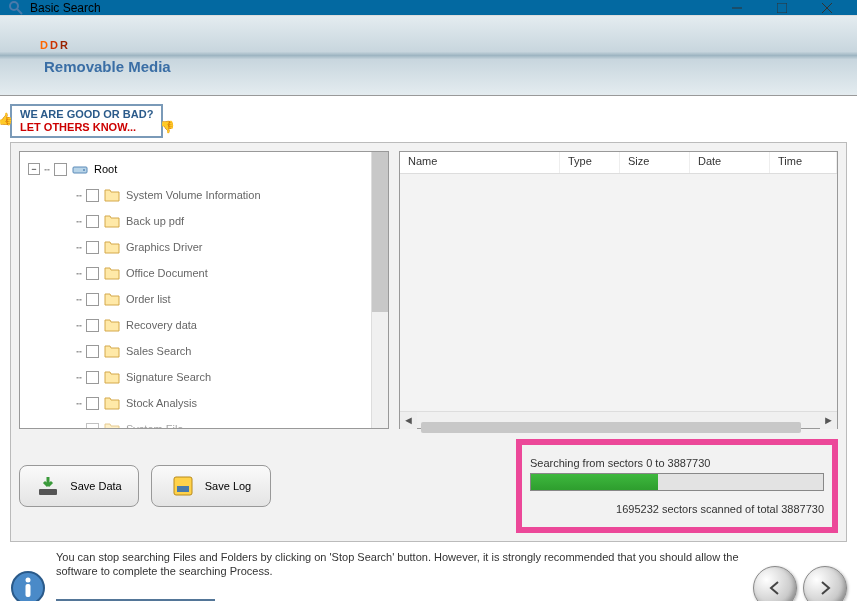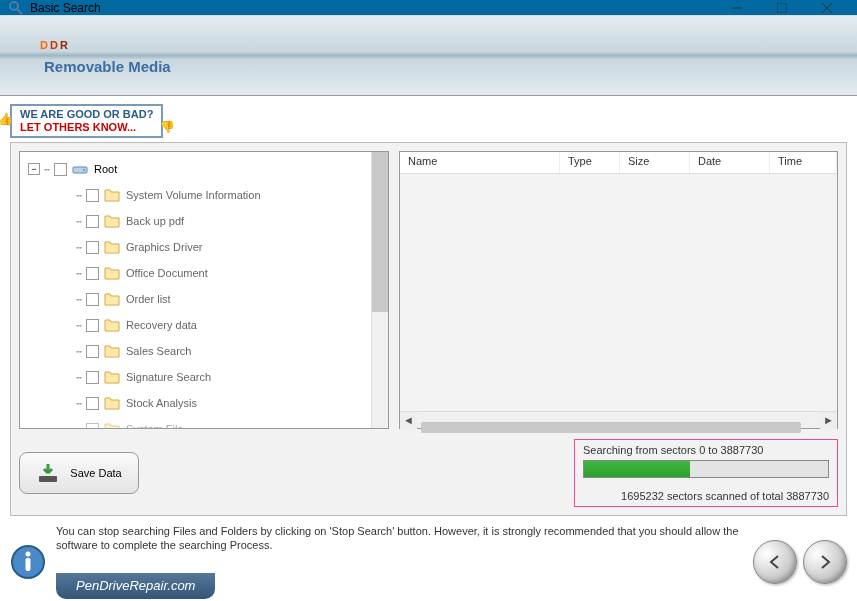--- a/index.html
+++ b/index.html
@@ -51,21 +51,21 @@
 .h-scrollbar .arrow { width: 17px; height: 17px; display: flex; align-items: center; justify-content: center; color: #555; background:#eee; }
 .h-scrollbar .track { flex: 1; position: relative; }
 .h-scrollbar .thumb { position: absolute; left: 4px; top: 2px; height: 11px; width: 380px; background: #c8c8c8; border-radius:2px; }
 
 .action-row { display: flex; align-items: center; margin-top: 10px; gap: 12px; }
 .btn { height: 42px; border: 1px solid #999; background: linear-gradient(#fafafa,#e4e4e4); display: flex; align-items: center; justify-content: center; gap: 10px; cursor: pointer; padding: 0 16px; border-radius: 8px; }
 .btn .ic { width: 24px; height: 24px; }
 .btn-savedata { width: 120px; }
 .btn-savelog { width: 120px; }
 
-.progress-block { margin-left: auto; border: 1px solid #ec4899; width: 264px; padding: 4px 8px; background: #f2f2f2; }
+.progress-block { margin-left: auto; border: 6px solid #ec4899; width: 322px; padding: 12px 8px; background: #f2f2f2; }
 .progress-block .txt { color: #333; font-size: 11px; text-align:left; }
 .progress-block .txt2 { text-align: right; margin-top: 12px; }
 .progress-bar-outer { height: 18px; border: 1px solid #888; background: #e3e3e3; margin: 4px 0; position: relative; }
 .progress-bar-inner { position: absolute; left: 0; top: 0; bottom: 0; width: 43.6%; background: linear-gradient(to bottom, #3eb83e, #2e9e2e); }
 
 .btn-stop { width: 88px; height: 50px; border: 1px solid #999; background: linear-gradient(#fafafa,#e4e4e4); display: flex; align-items: center; gap: 6px; cursor: pointer; padding: 0 8px; border-radius: 2px; }
 .stop-ic { width: 24px; height: 24px; }
 .stop-txt { font-size: 11px; line-height: 1.2; text-align:center; }
 
 .footer { display: flex; align-items: center; margin: 8px 10px; gap: 10px; }
@@ -242,20 +242,27 @@
   </div>
 
   <div class="action-row">
     <div class="btn btn-savedata">
       <span class="ic"><svg viewBox="0 0 24 24">
             <rect x="3" y="15" width="18" height="6" rx="1" fill="#555"></rect>
             <path d="M12 3v9m0 0l-4-4m4 4l4-4" stroke="#3a9a3a" stroke-width="3" fill="none"></path>
           </svg></span>
       <span>Save Data</span>
     </div>
+    <div class="btn btn-savelog">
+      <span class="ic"><svg viewBox="0 0 24 24">
+            <rect x="3" y="3" width="18" height="18" rx="2" fill="#ffd24a" stroke="#b88a1a"></rect>
+            <rect x="6" y="12" width="12" height="6" fill="#4a7aaa"></rect>
+          </svg></span>
+      <span>Save Log</span>
+    </div>
 
     <div class="progress-block">
       <div class="txt">Searching from sectors  0 to 3887730</div>
       <div class="progress-bar-outer">
         <div class="progress-bar-inner"></div>
       </div>
       <div class="txt txt2">1695232  sectors scanned of total 3887730</div>
     </div>
 
   </div>

